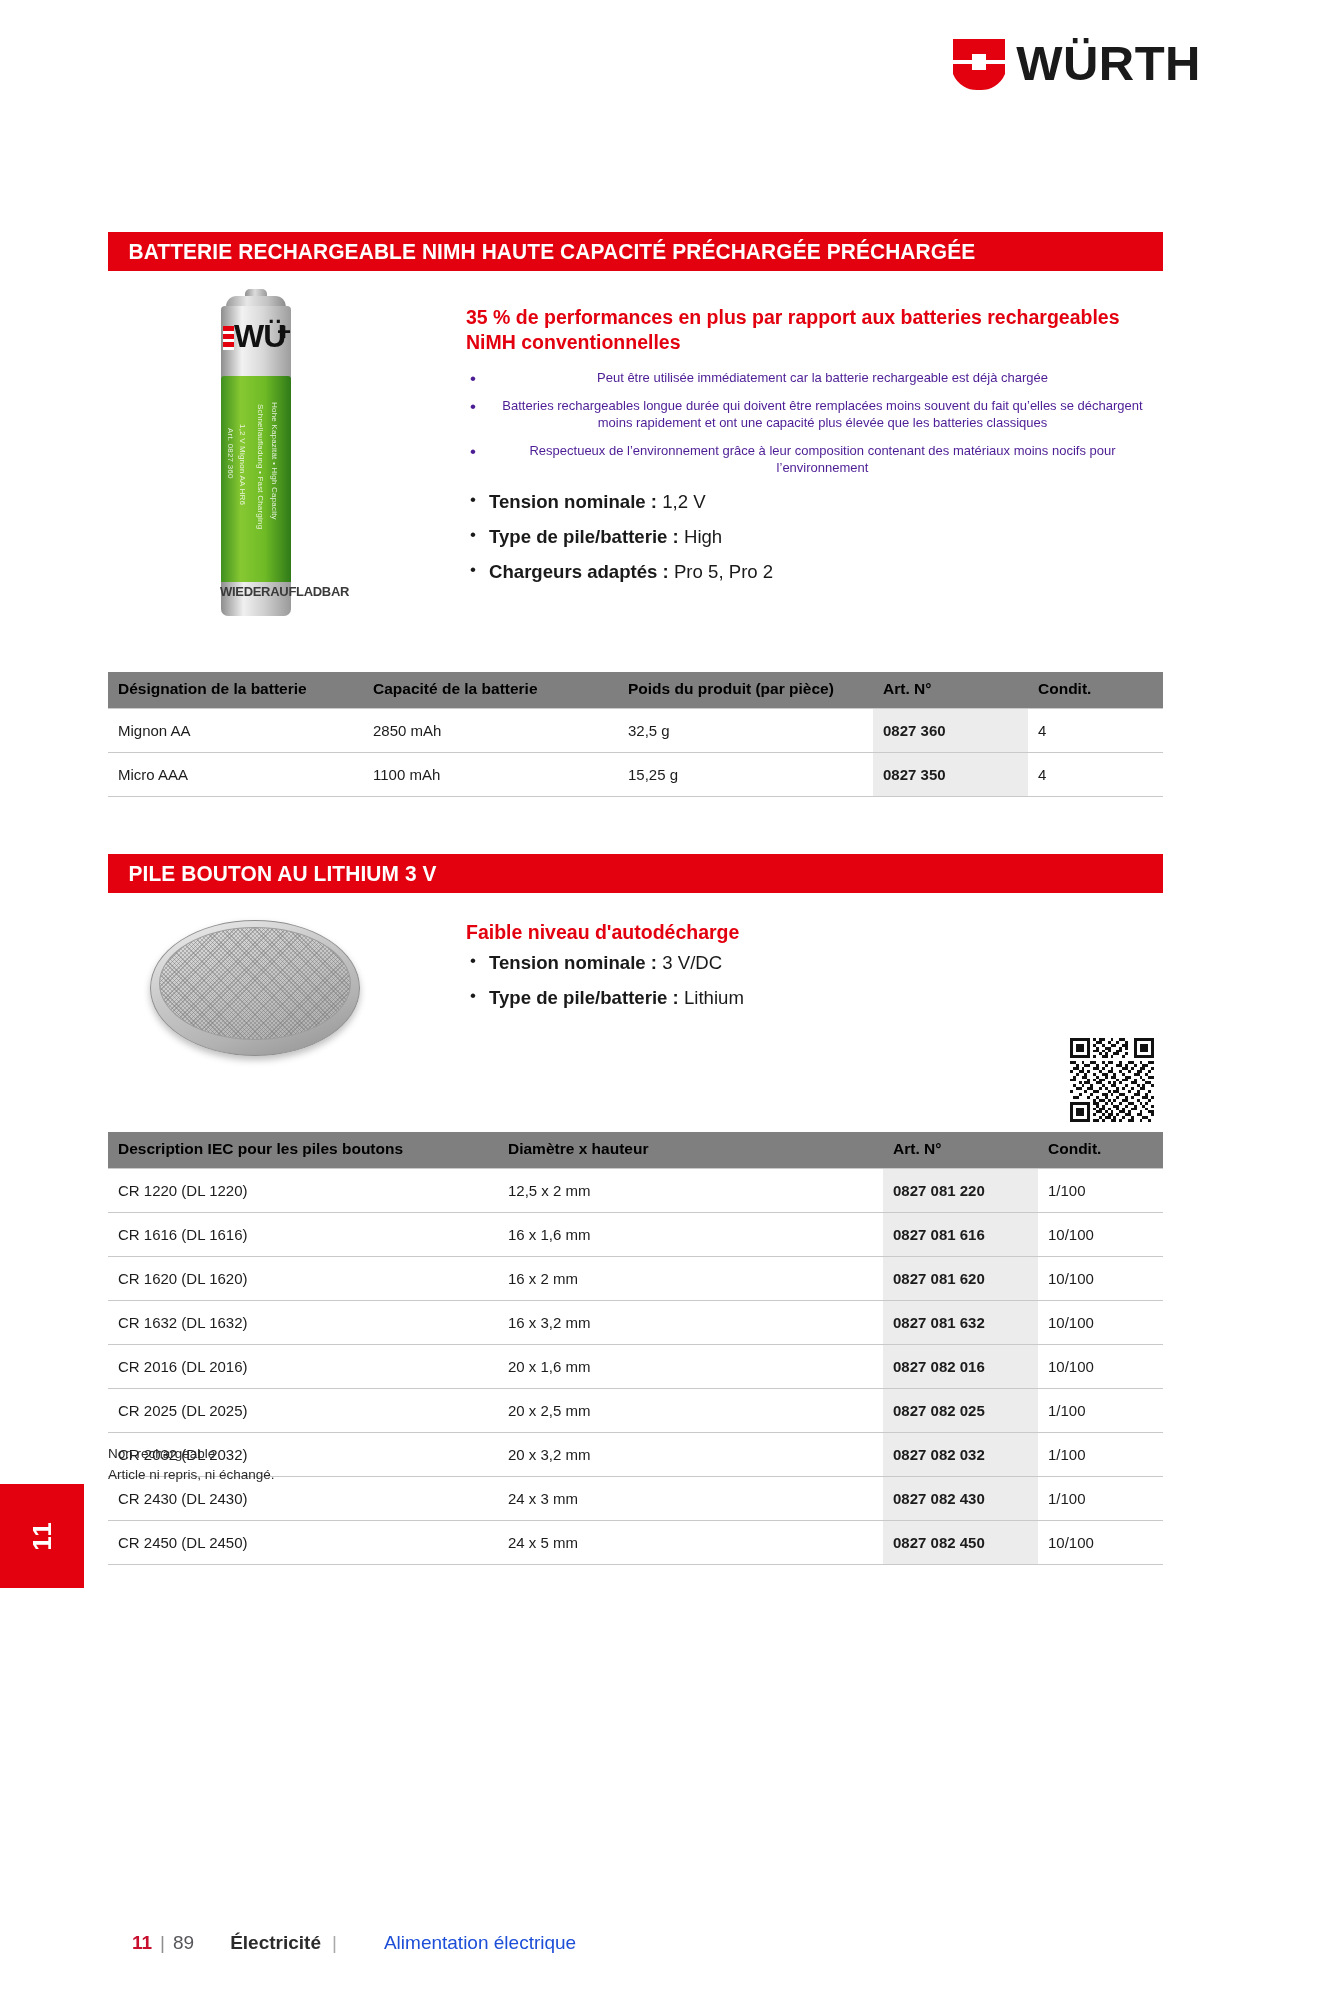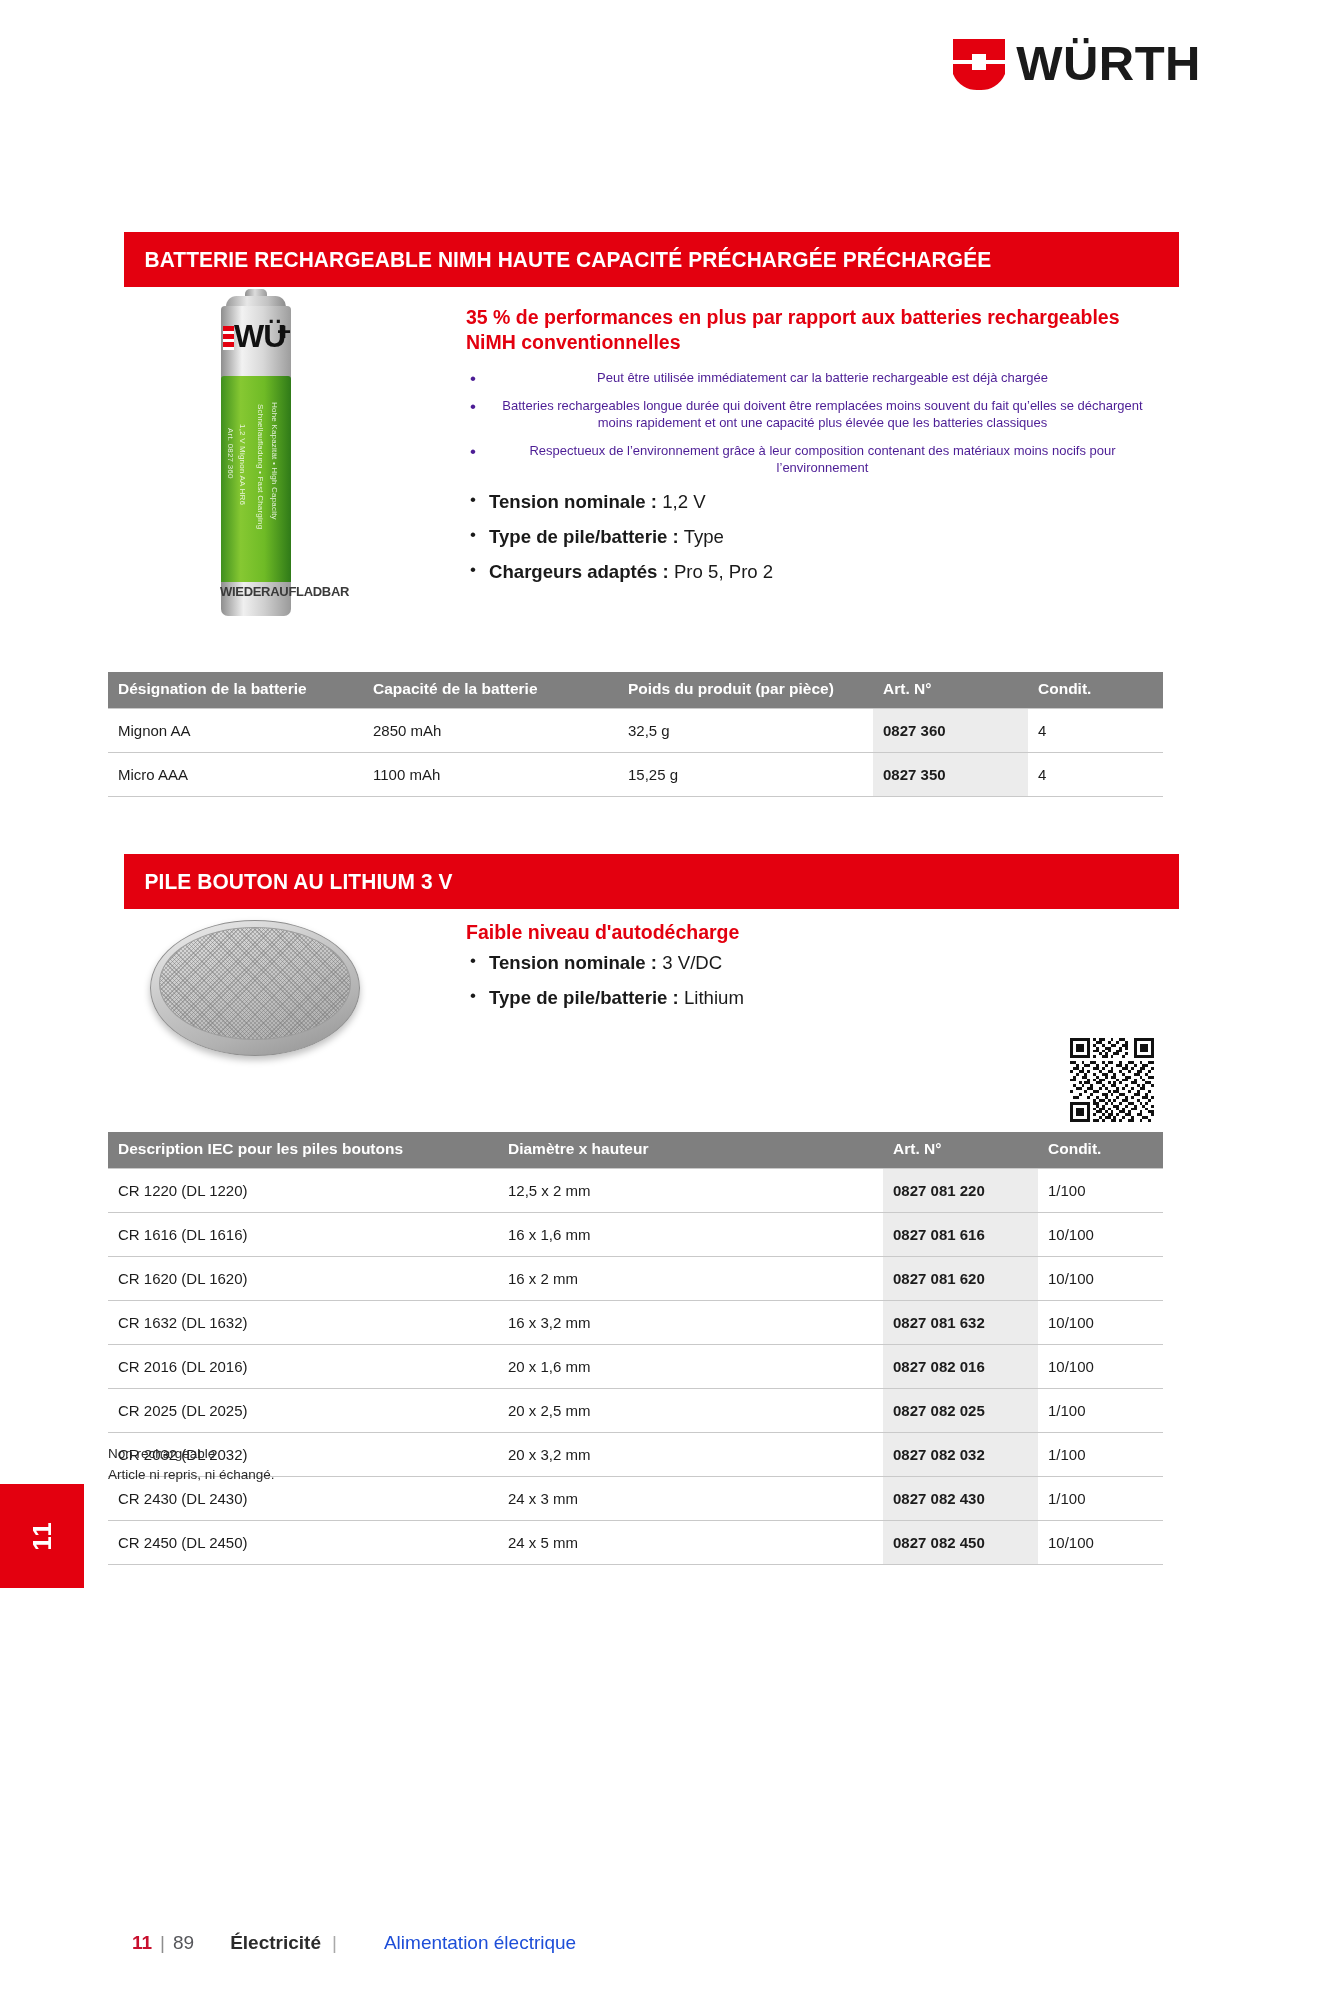--- a/index.html
+++ b/index.html
@@ -32,23 +32,23 @@
     font-weight: 700;
     letter-spacing: 0.5px;
     color: #1a1a1a;
     line-height: 1;
     white-space: nowrap;
   }
 
   
   .section-bar {
     position: absolute;
-    left: 124px;
+    left: 108px;
     width: 1055px;
-    height: 55px;
+    height: 39px;
     background: #e3000f;
     display: flex;
     align-items: center;
   }
   .section-bar-text {
     color: #ffffff;
     font-size: 22.5px;
     font-weight: 700;
     letter-spacing: 0.1px;
     padding-left: 22px;
@@ -103,21 +103,21 @@
 
   
   table.ptable {
     position: absolute;
     border-collapse: collapse;
     width: 1055px;
     left: 108px;
   }
   table.ptable thead th {
     background: #7f7f7f;
-    color: #ffffff;
+    color: #000000;
     font-size: 15.5px;
     font-weight: 700;
     text-align: left;
     padding: 8px 10px 9px 10px;
     vertical-align: top;
     line-height: 1.22;
   }
   table.ptable tbody td {
     font-size: 15px;
     padding: 13px 10px;
@@ -309,21 +309,21 @@
 
 <div style="position:absolute; left:466px; top:305px; width:690px;">
   <div class="prod-headline">35 % de performances en plus par rapport aux batteries rechargeables NiMH conventionnelles</div>
   <ul class="feat">
     <li>Peut être utilisée immédiatement car la batterie rechargeable est déjà chargée</li>
     <li>Batteries rechargeables longue durée qui doivent être remplacées moins souvent du fait qu’elles se déchargent moins rapidement et ont une capacité plus élevée que les batteries classiques</li>
     <li>Respectueux de l’environnement grâce à leur composition contenant des matériaux moins nocifs pour l’environnement</li>
   </ul>
   <ul class="specs">
     <li><b>Tension nominale :</b> <span>1,2 V</span></li>
-    <li><b>Type de pile/batterie :</b> <span>Type</span></li>
+    <li><b>Type de pile/batterie :</b> <span>High</span></li>
     <li><b>Chargeurs adaptés :</b> <span>Pro 5, Pro 2</span></li>
   </ul>
 </div>
 
 <table class="ptable" style="top:672px;">
   <thead>
     <tr>
       <th style="width:255px;">Désignation de la batterie</th>
       <th style="width:255px;">Capacité de la batterie</th>
       <th style="width:255px;">Poids du produit (par pièce)</th>

